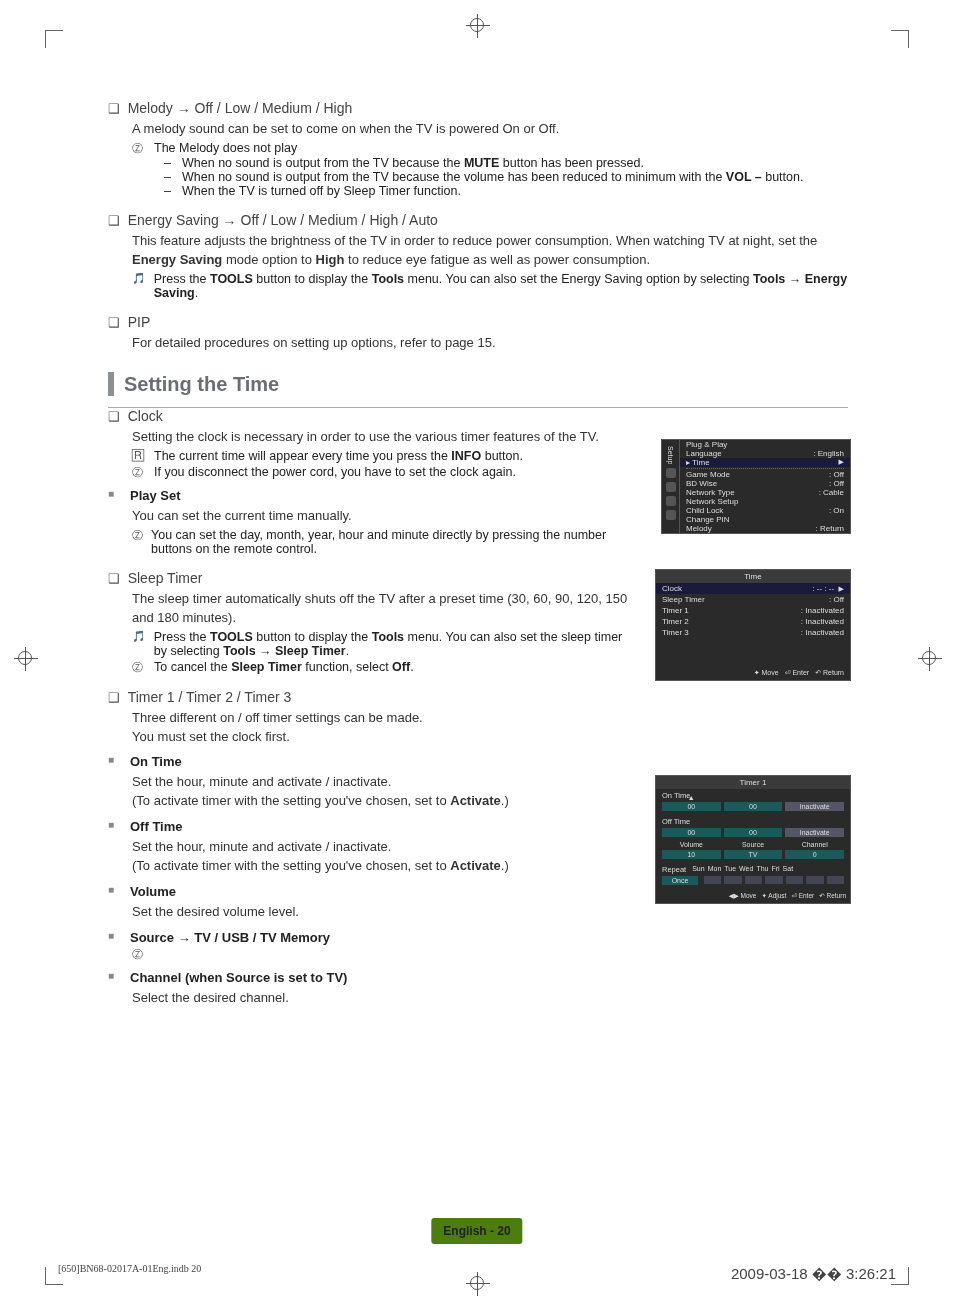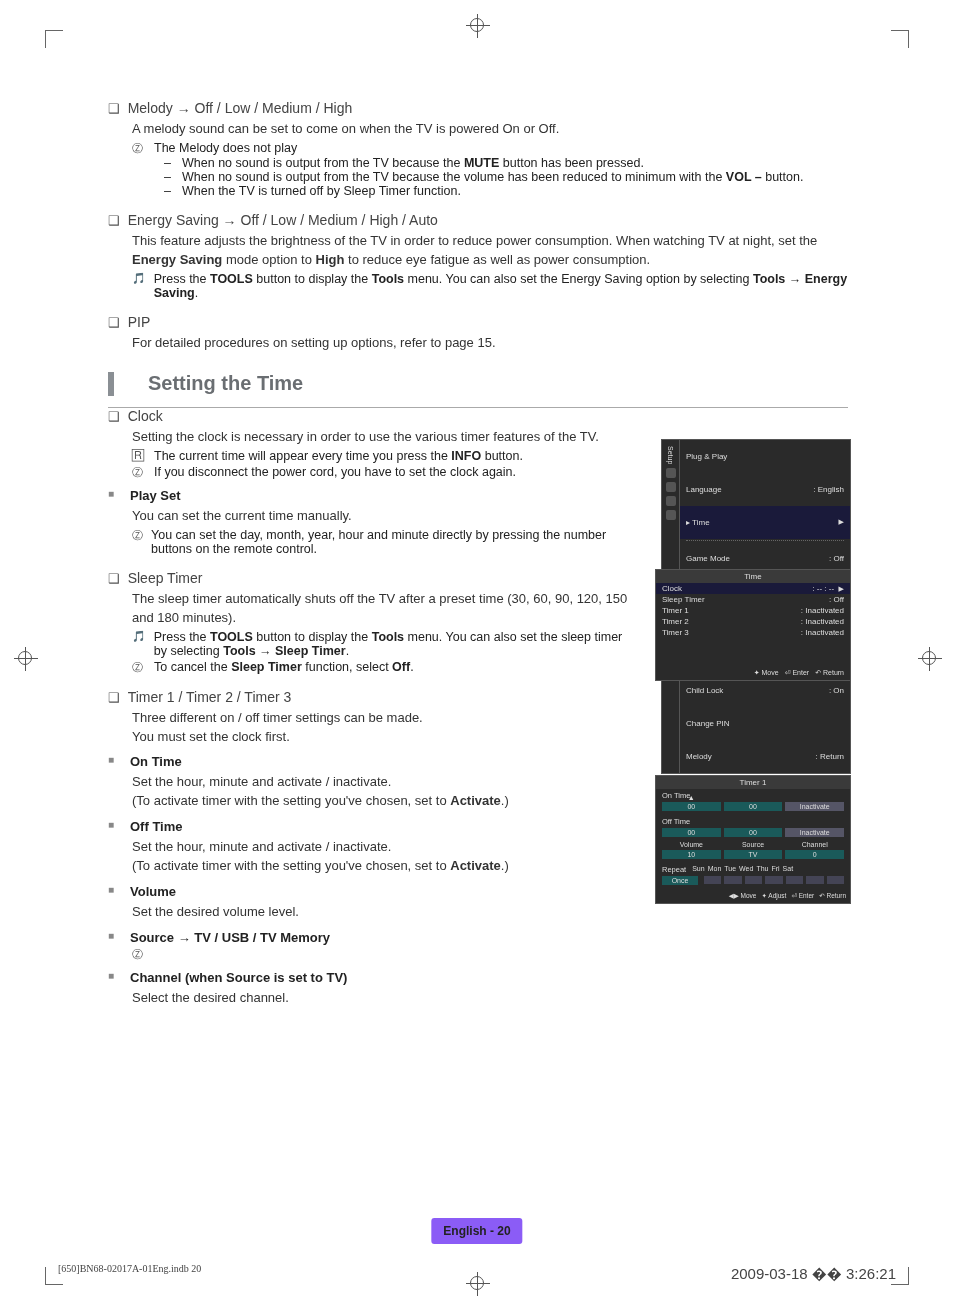--- a/index.html
+++ b/index.html
@@ -24,52 +24,52 @@
   .q-heading .q-icon { font-size: 13px; color:#555; }
   .q-heading .q-title { font-weight: normal; font-size: 14px; color:#444; }
   .body { font-size: 13px; line-height: 1.45; margin-left: 24px; margin-top: 4px; color:#333; }
   .note-line { display:flex; gap:8px; margin-top:2px; margin-left: 24px; font-size: 12.5px; }
   .note-icon { width: 14px; font-size: 11px; color:#555; }
   .bullet-line { display:flex; gap:8px; margin-left: 56px; font-size: 12.5px; }
   .bullet-dash { width: 10px; }
   .sq-line { display:flex; gap:8px; margin-top:8px; }
   .sq-icon { width:14px; font-size:10px; color:#888; }
   .sq-title { font-weight:bold; font-size:13px; }
-  .section-bar { display:flex; margin: 20px 0 12px 0; gap: 24px; }
+  .section-bar { display:flex; align-items:center; margin: 20px 0 12px 0; }
   .section-bar .bar { width:6px; height:24px; background:#8a8f94; margin-right:10px; }
   .section-bar .title { font-size:20px; font-weight:bold; color:#6a6e72; flex:1; }
   .section-bar-line { border-top:1px solid #aaa; margin-top:-1px; }
 
   .osd, .osd2, .osd3 { position:absolute; background:#2a2a2a; color:#ddd; font-size:8px; border:1px solid #555; }
   .osd { left:661px; top:439px; width:190px; }
   .osd .side { position:absolute; left:0; top:0; bottom:0; width:18px; border-right:1px solid #555; display:flex; flex-direction:column; align-items:center; }
   .osd .side span { writing-mode:vertical-rl; font-size:7px; margin-top:6px; }
   .osd .side .ico { width:10px; height:10px; background:#555; margin-top:4px; border-radius:2px; }
   .osd .rows { margin-left:18px; }
-  .osd .row { display:flex; justify-content:space-between; padding:12px 6px; }
+  .osd .row { display:flex; justify-content:space-between; padding:0 6px; }
   .osd .row.sel { background:#1a1a3a; }
   .osd .dotline { border-top:1px dotted #666; margin:1px 6px; }
 
   .osd2 { left:655px; top:569px; width:196px; }
   .osd2 .hdr { text-align:center; padding:2px 0; background:#3a3a3a; font-size:8px; }
   .osd2 .row { display:flex; justify-content:space-between; padding:1px 6px; }
   .osd2 .row.sel { background:#1a1a3a; }
   .osd2 .legend { display:flex; justify-content:flex-end; gap:6px; padding:3px 6px; font-size:7px; }
 
   .osd3 { left:655px; top:775px; width:196px; }
   .osd3 .hdr { text-align:center; padding:2px 0; background:#3a3a3a; }
   .osd3 .lbl { padding:2px 6px; font-size:7.5px; }
   .osd3 .cells { display:flex; gap:3px; padding:0 6px 4px; }
   .osd3 .cell { flex:1; background:#1a5a5a; text-align:center; padding:1px 0; font-size:7px; }
   .osd3 .cell.gray { background:#556; }
   .osd3 .days { display:flex; gap:3px; padding:0 6px 2px; }
   .osd3 .days span { flex:1; text-align:center; font-size:7px; }
   .osd3 .legend { display:flex; justify-content:flex-end; gap:5px; padding:3px 4px; font-size:6.5px; }
 
-  .footer-label { position:absolute; left:50%; transform:translateX(-50%); top:1218px; background:#8b5cf6; padding:6px 12px; border-radius:3px; font-size:12px; font-weight:bold; }
+  .footer-label { position:absolute; left:50%; transform:translateX(-50%); top:1218px; background:#4d7c0f; padding:6px 12px; border-radius:3px; font-size:12px; font-weight:bold; }
   .indb { position:absolute; left:58px; top:1263px; font-size:10px; color:#444;font-family:Liberation Serif, serif; }
   .ts { position:absolute; right:58px; top:1263px; font-size:15px; color:#444; }
 
   .arrow { font-size:7px; }
 </style>
 </head>
 <body>
 
 <div class="crop-tl"></div>
 <div class="crop-tr"></div>

